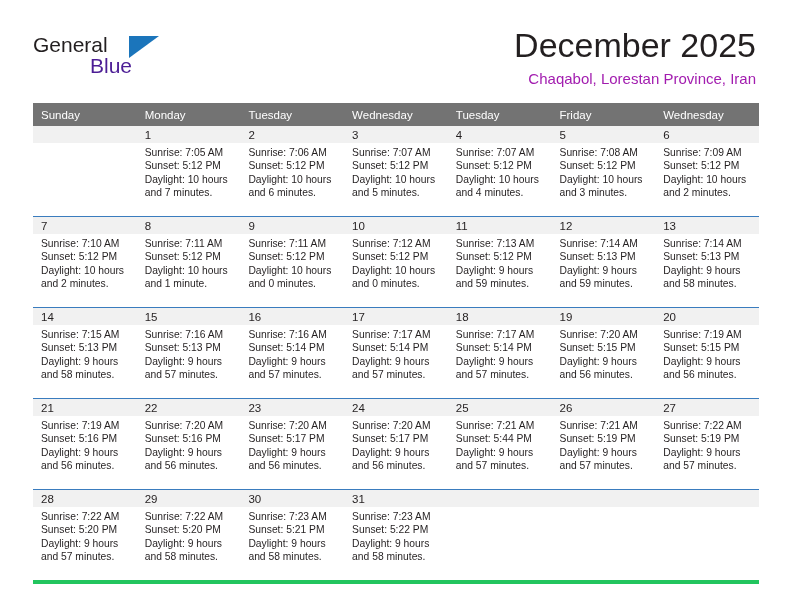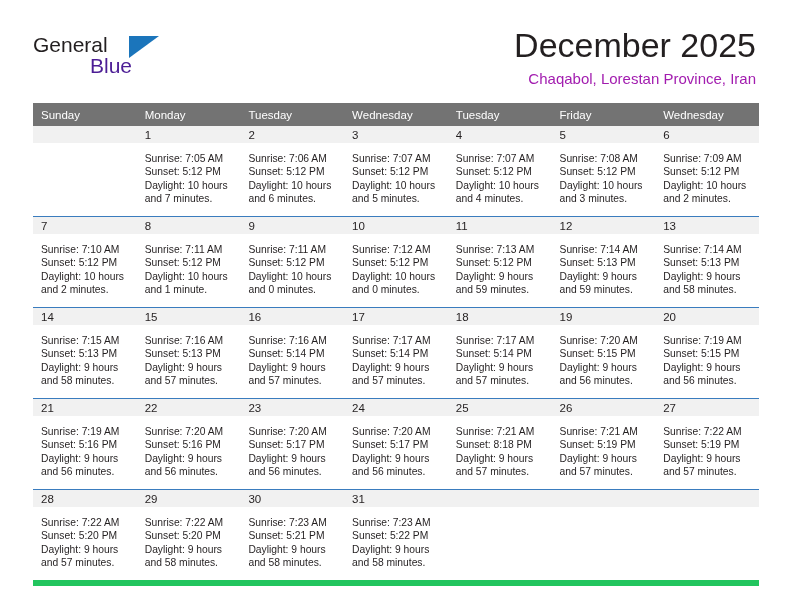--- a/index.html
+++ b/index.html
@@ -120,33 +120,33 @@
     padding: 1px 0 0 8px;
     box-sizing: border-box;
     font-size: 11.5px;
     color: #231f20;
     line-height: 16px;
   }
   .daycell.empty .num-bar {
     background: #f1f1f1;
   }
   .daycell .info {
-    padding: 9px 6px 0 8px;
+    padding: 3px 6px 0 8px;
     font-size: 10.3px;
     line-height: 13.4px;
     color: #231f20;
   }
   .daycell .info div {
     white-space: nowrap;
   }
   tr.weekrow > td {
     border-bottom: 1px solid #3a7cbe;
   }
   tr.weekrow.last > td {
-    border-bottom: 6px solid #22c55e;
+    border-bottom: 4px solid #22c55e;
   }
 </style>
 </head>
 <body>
 
 <div class="page">
 
   <div class="header">
 
     <div class="logo">
@@ -449,21 +449,21 @@
                 <div>Daylight: 9 hours</div>
                 <div>and 56 minutes.</div>
               </div>
             </div>
           </td>
           <td>
             <div class="daycell">
               <div class="num-bar">25</div>
               <div class="info">
                 <div>Sunrise: 7:21 AM</div>
-                <div>Sunset: 8:18 PM</div>
+                <div>Sunset: 5:44 PM</div>
                 <div>Daylight: 9 hours</div>
                 <div>and 57 minutes.</div>
               </div>
             </div>
           </td>
           <td>
             <div class="daycell">
               <div class="num-bar">26</div>
               <div class="info">
                 <div>Sunrise: 7:21 AM</div>

